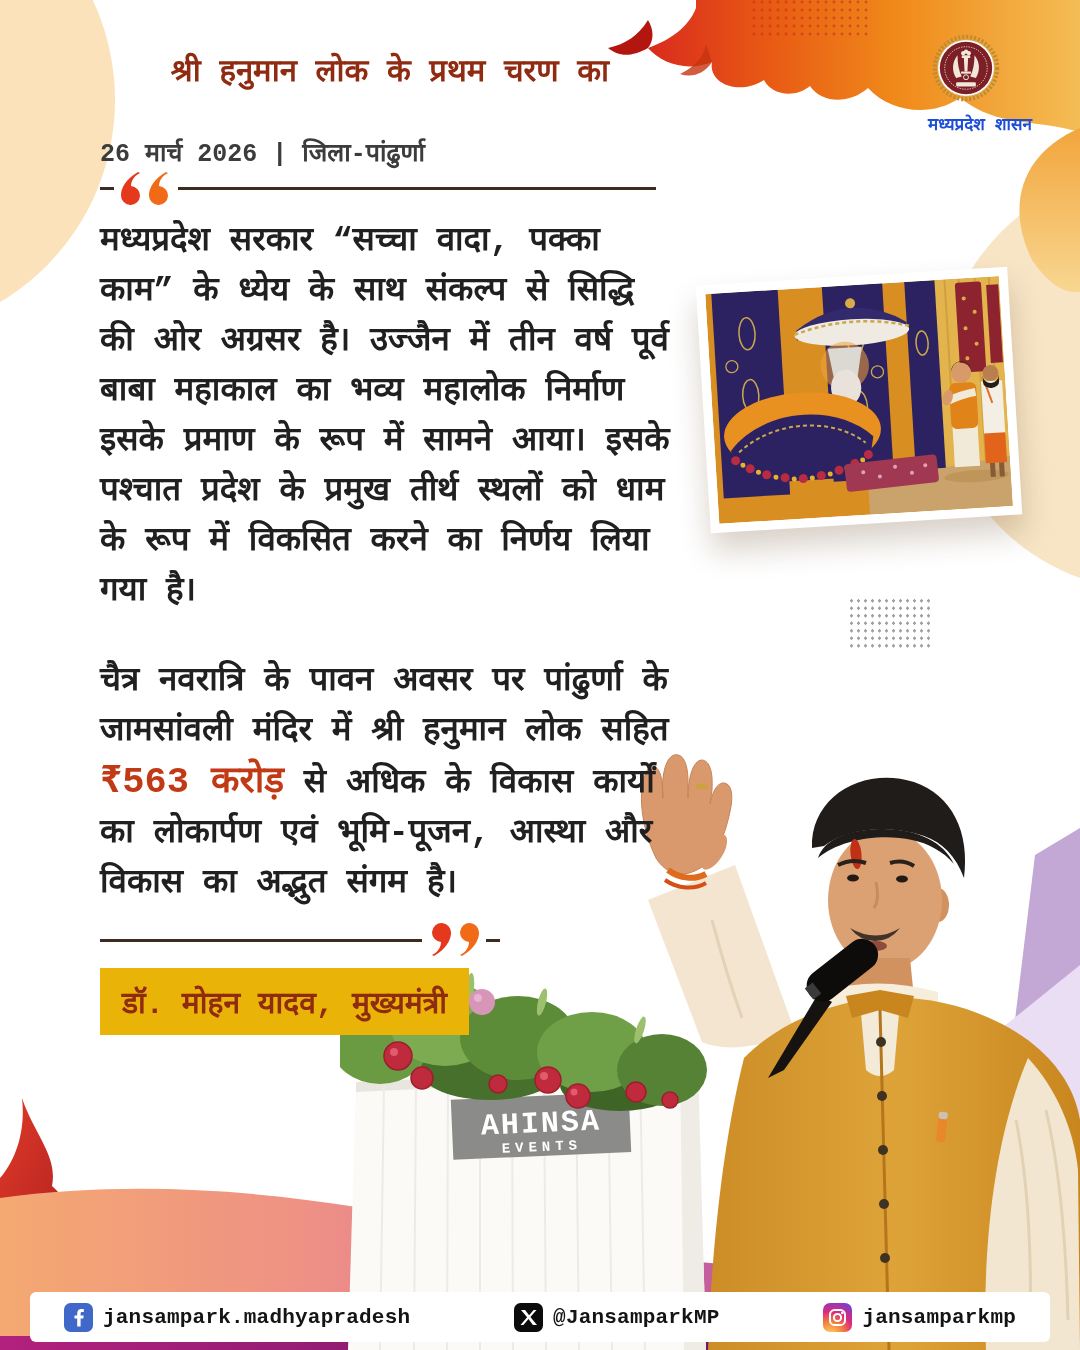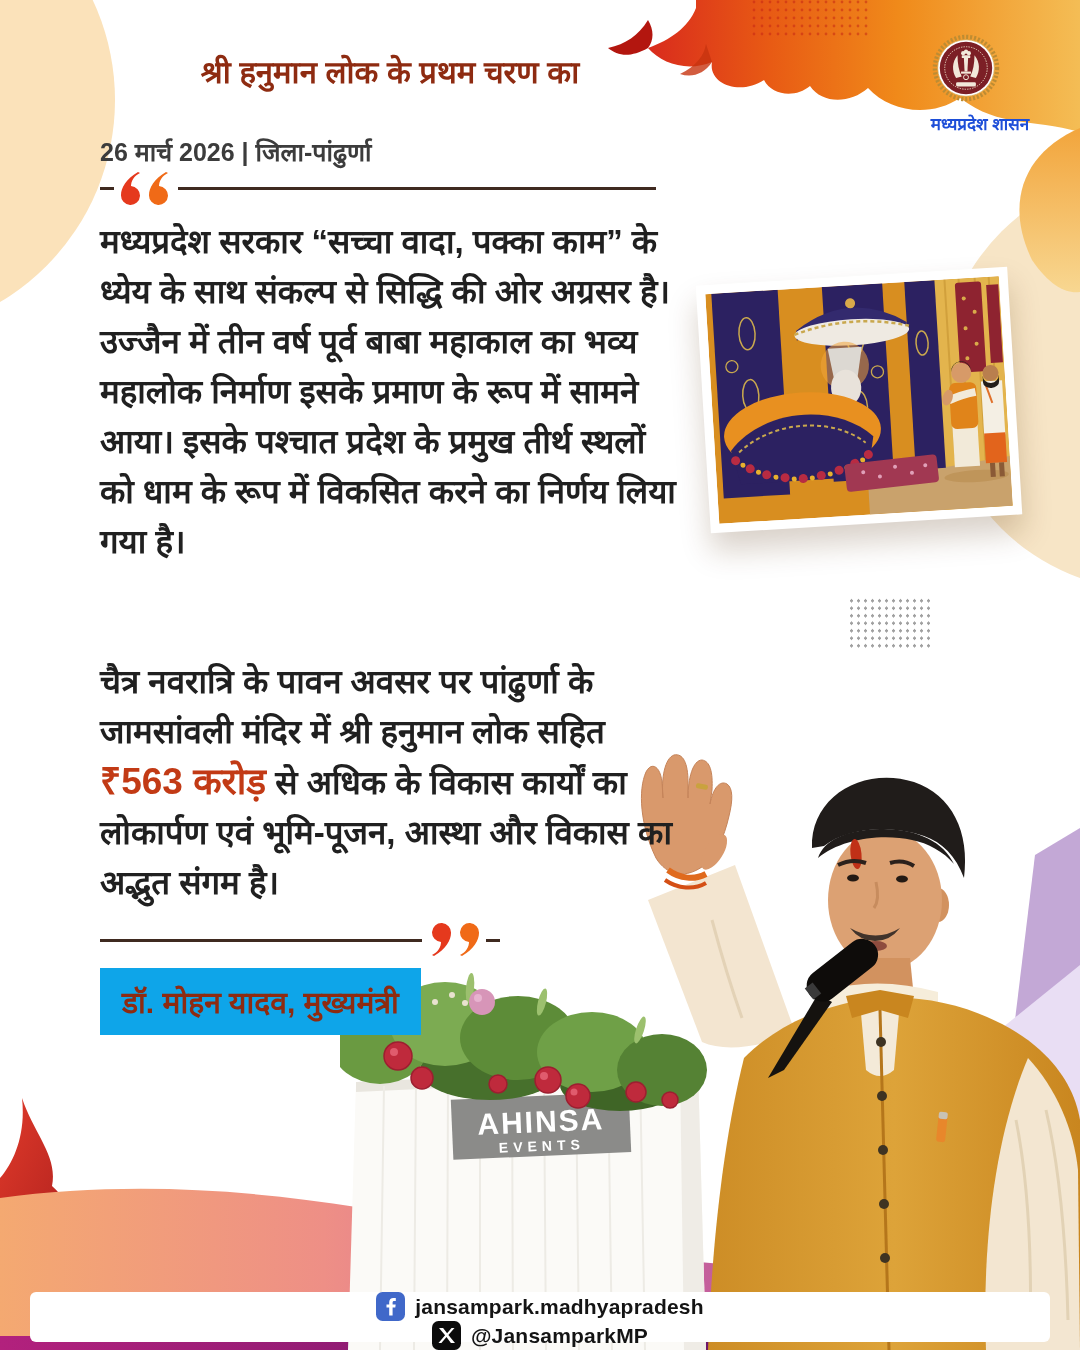--- a/index.html
+++ b/index.html
@@ -1,18 +1,18 @@
 <!DOCTYPE html>
 <html><head>
 <meta charset="utf-8">
 <style>
   html,body{margin:0;padding:0;background:#fff;}
   #poster{
     position:relative;width:1080px;height:1350px;overflow:hidden;background:#ffffff;
-    font-family:Liberation Sans, sans-serif;
+    font-family:Liberation Mono, monospace;
   }
   .abs{position:absolute;}
 
   
   .bg-circle-left{left:-355px;top:-135px;width:470px;height:470px;border-radius:50%;background:#fbe2ba;}
   .bg-circle-right{left:940px;top:170px;width:420px;height:420px;border-radius:50%;background:#f7e5c6;}
   .dots-grid{left:848px;top:597px;width:86px;height:52px;
     background-image:radial-gradient(#8f8f8f 1.3px,transparent 1.5px);
     background-size:7px 7.5px;opacity:.85;}
   .ribbon-top{left:600px;top:0;width:480px;height:300px;}
@@ -34,36 +34,36 @@
   .qrow-close{left:100px;top:922px;width:400px;height:36px;}
   .qline{height:3px;background:#3f2a20;}
   .qline-stub{width:14px;}
   .qline-fill{flex:1;}
   .qmarks{width:56px;height:34px;margin:0 4px;flex:0 0 auto;}
   .para{left:100px;top:0;width:580px;color:#202020;font-size:33px;line-height:50px;
     font-weight:600;z-index:5;}
   .para1{top:217px;}
   .para2{top:657px;}
   .hl{color:#c23a15;font-weight:900;font-size:37px;}
-  .attribution{left:100px;top:968px;background:#0ea5e9;color:#8e2b11;
+  .attribution{left:100px;top:968px;background:#eab308;color:#8e2b11;
     font-size:30px;font-weight:800;padding:13px 22px;z-index:6;}
 
   
   .photo-card{left:703px;top:276px;width:312px;height:248px;background:#fff;padding:9px;
     box-sizing:border-box;transform:rotate(-3.5deg);
     box-shadow:0 18px 30px rgba(80,45,10,.22);z-index:4;}
   .photo-card svg{display:block;width:100%;height:100%;}
 
   
   .scene{left:340px;top:740px;width:740px;height:610px;z-index:4;}
 
   
   .social-bar{left:30px;top:1292px;width:1020px;height:50px;background:#fff;border-radius:6px;
     display:flex;align-items:center;justify-content:space-between;padding:0 34px;
-    box-sizing:border-box;z-index:10;flex-direction:column;}
+    box-sizing:border-box;z-index:10;}
   .social-item{display:flex;align-items:center;gap:10px;cursor:pointer;}
   .social-item svg{display:block;}
   .social-handle{font-size:21px;font-weight:700;color:#141414;letter-spacing:.2px;}
 </style>
 </head>
 <body>
 
 <div id="poster">
 
   <div class="abs bg-circle-left"></div>

